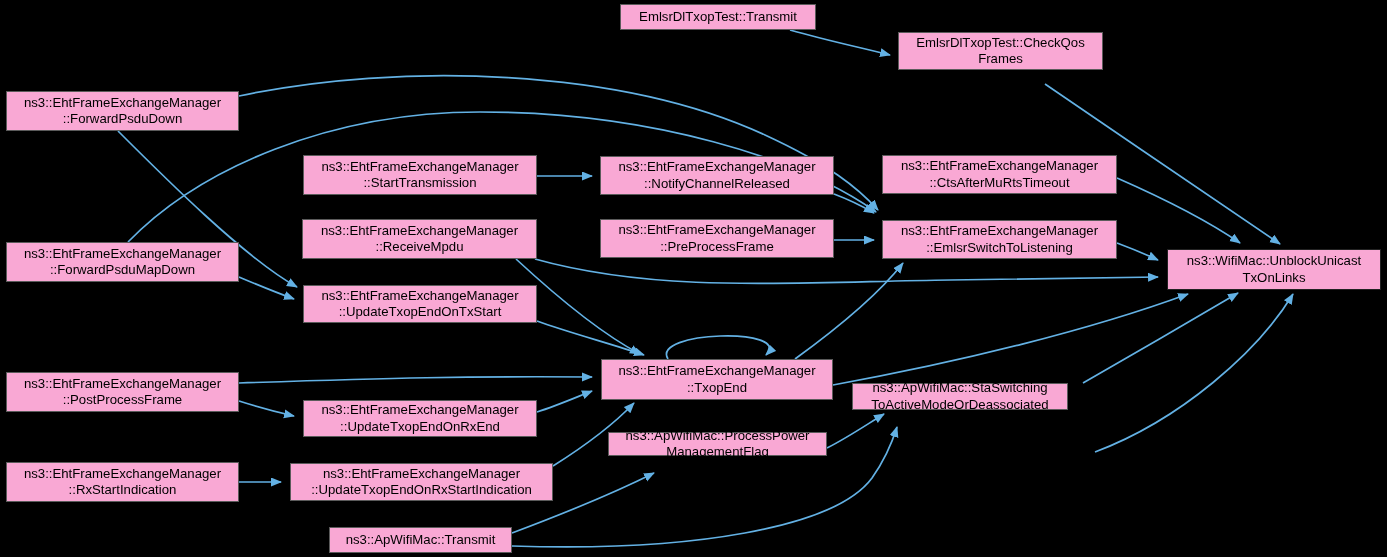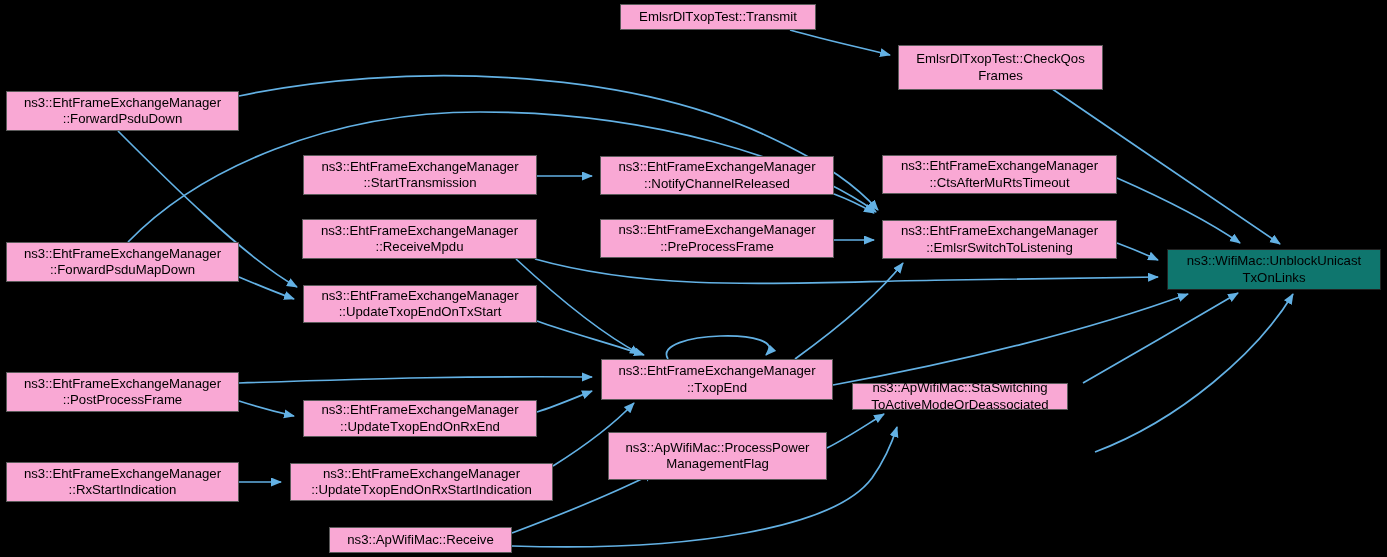--- a/index.html
+++ b/index.html
@@ -2,21 +2,21 @@
 <html><head>
 <meta charset="utf-8">
 <style>
   html,body{margin:0;padding:0;background:#000;}
   #canvas{position:relative;width:1387px;height:557px;background:#000;overflow:hidden;
           font-family:"Liberation Sans", sans-serif;}
   #edge-layer{position:absolute;left:0;top:0;width:1387px;height:557px;}
   .node{position:absolute;box-sizing:border-box;background:#f9a8d4;border:1.5px solid #5b5b5b;
         color:#000;font-size:13.2px;line-height:16.5px;text-align:center;white-space:pre-line;
         display:flex;align-items:center;justify-content:center;padding:1px 3px;cursor:pointer;}
-  .node.target{background:#0f766e;border-color:#222222;cursor:default;}
+  .node.target{background:#f9a8d4;border-color:#222222;cursor:default;}
   path.edge{fill:none;stroke:#63b1e4;stroke-width:1.7px;}
 </style>
 </head>
 <body>
 
 <div id="canvas">
 
   <svg id="edge-layer" viewBox="0 0 1387 557" xmlns="http://www.w3.org/2000/svg">
     <defs>
       <marker id="arrow" markerUnits="userSpaceOnUse" markerWidth="12" markerHeight="10" refX="10" refY="4.5" orient="auto">
@@ -47,21 +47,21 @@
     <path class="edge" marker-end="url(#arrow)" d="M 833 385 C 960 362, 1090 330, 1188 294"></path>
     <path class="edge" marker-end="url(#arrow)" d="M 827 448 C 847 438, 866 425, 884 414"></path>
     <path class="edge" marker-end="url(#arrow)" d="M 512 533 C 560 515, 612 494, 654 473"></path>
     <path class="edge" marker-end="url(#arrow)" d="M 512 546 C 690 552, 835 528, 872 478 C 884 461, 892 443, 897 427"></path>
     <path class="edge" marker-end="url(#arrow)" d="M 1083 383 C 1130 356, 1192 320, 1238 293"></path>
     <path class="edge" marker-end="url(#arrow)" d="M 1095 452 C 1180 420, 1258 352, 1293 294"></path>
   </svg>
 
   <div class="node" style="left:620px;top:4px;width:196px;height:26px;">EmlsrDlTxopTest::Transmit</div>
 
-  <div class="node" style="left:898px;top:45px;width:205px;height:45px;text-align:center;">EmlsrDlTxopTest::CheckQos
+  <div class="node" style="left:898px;top:32px;width:205px;height:38px;text-align:center;">EmlsrDlTxopTest::CheckQos
 Frames</div>
 
   <div class="node" style="left:6px;top:91px;width:233px;height:40px;">ns3::EhtFrameExchangeManager
 ::ForwardPsduDown</div>
 
   <div class="node" style="left:303px;top:155px;width:234px;height:40px;">ns3::EhtFrameExchangeManager
 ::StartTransmission</div>
 
   <div class="node" style="left:600px;top:156px;width:234px;height:39px;">ns3::EhtFrameExchangeManager
 ::NotifyChannelReleased</div>
@@ -92,25 +92,25 @@
 
   <div class="node" style="left:6px;top:372px;width:233px;height:40px;">ns3::EhtFrameExchangeManager
 ::PostProcessFrame</div>
 
   <div class="node" style="left:303px;top:400px;width:234px;height:37px;">ns3::EhtFrameExchangeManager
 ::UpdateTxopEndOnRxEnd</div>
 
   <div class="node" style="left:852px;top:383px;width:216px;height:27px;">ns3::ApWifiMac::StaSwitching
 ToActiveModeOrDeassociated</div>
 
-  <div class="node" style="left:608px;top:432px;width:219px;height:48px;">ns3::ApWifiMac::ProcessPower
+  <div class="node" style="left:608px;top:432px;width:219px;height:24px;">ns3::ApWifiMac::ProcessPower
 ManagementFlag</div>
 
 
   <div class="node" style="left:6px;top:462px;width:233px;height:40px;">ns3::EhtFrameExchangeManager
 ::RxStartIndication</div>
 
   <div class="node" style="left:290px;top:463px;width:263px;height:38px;">ns3::EhtFrameExchangeManager
 ::UpdateTxopEndOnRxStartIndication</div>
 
-  <div class="node" style="left:329px;top:527px;width:183px;height:26px;">ns3::ApWifiMac::Receive</div>
+  <div class="node" style="left:329px;top:527px;width:183px;height:26px;">ns3::ApWifiMac::Transmit</div>
 
 </div>
 
 </body></html>

